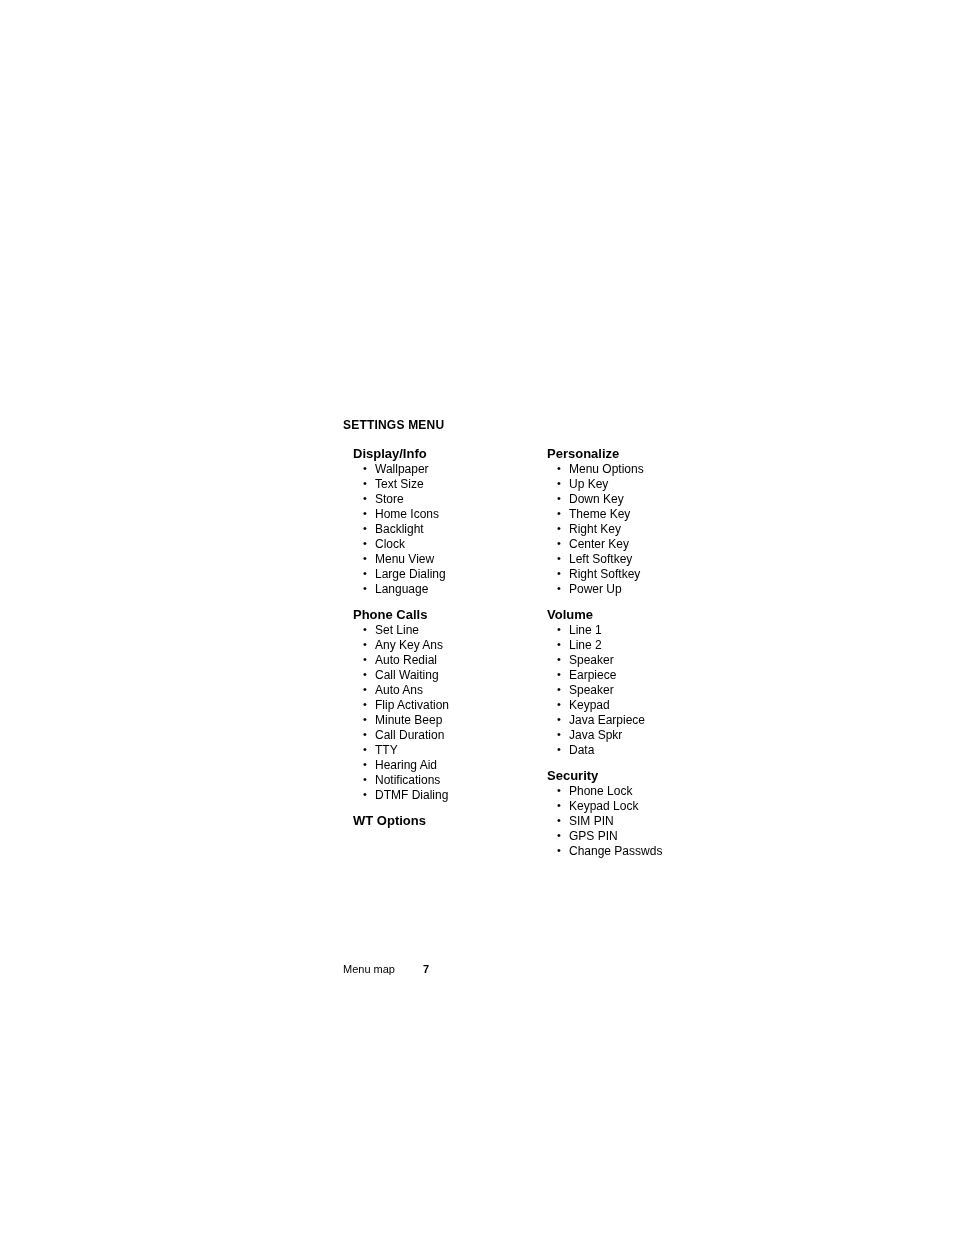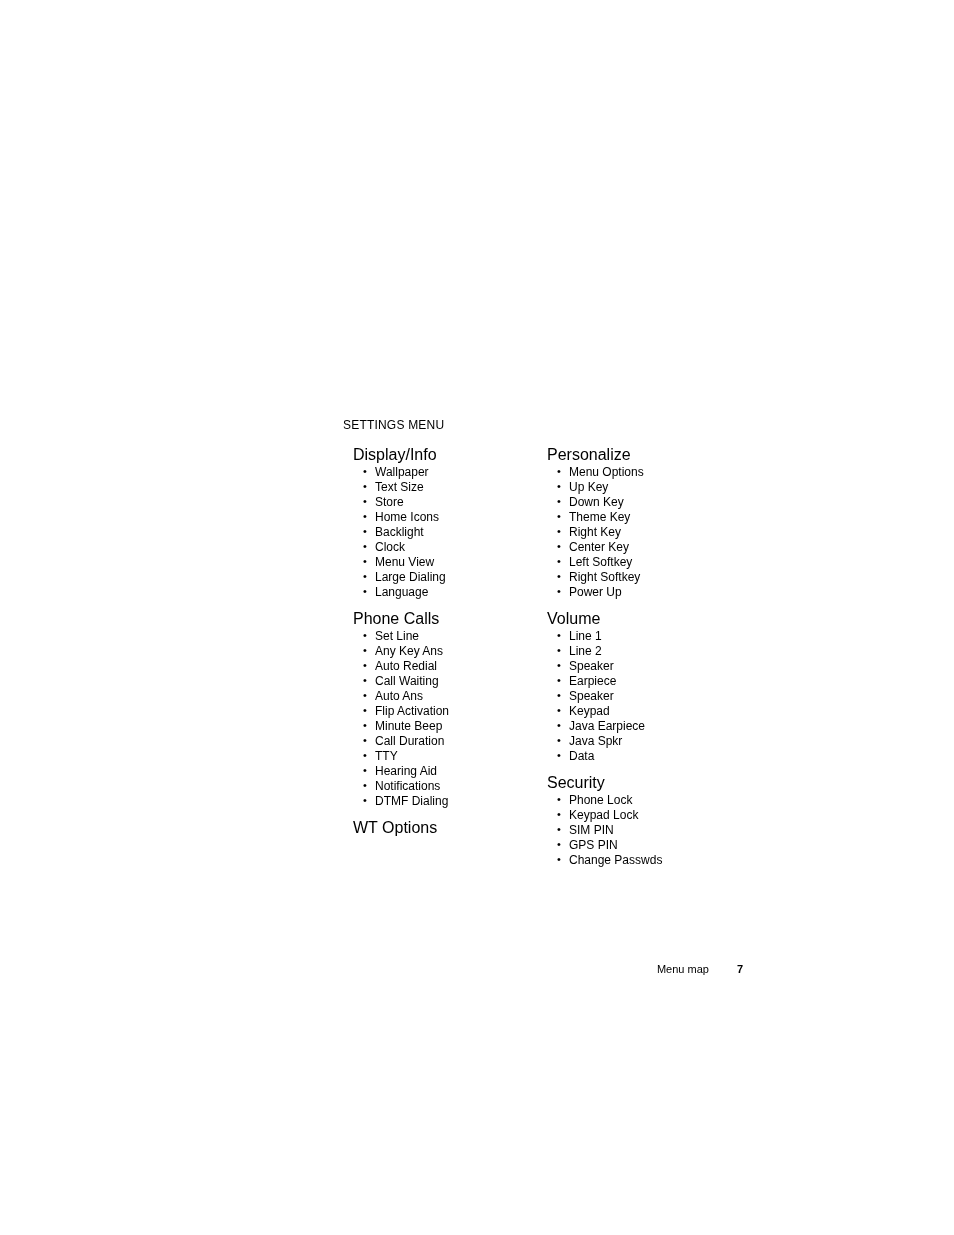--- a/index.html
+++ b/index.html
@@ -16,37 +16,37 @@
       position: relative;
     }
     .page-content {
       position: absolute;
       top: 418px;
       left: 343px;
       width: 400px;
     }
     .page-title {
       font-size: 12px;
-      font-weight: 400;
+      font-weight: 700;
       letter-spacing: 0.2px;
       margin-bottom: 14px;
     }
     .columns {
       display: flex;
       gap: 34px;
     }
     .column {
       width: 160px;
     }
     .section {
       margin-bottom: 10px;
     }
     .section-heading {
-      font-size: 16px;
-      font-weight: normal;
+      font-size: 13px;
+      font-weight: bold;
       margin-left: 10px;
       margin-bottom: 1px;
     }
     .section-list {
       list-style: none;
       padding-left: 32px;
     }
     .section-list li {
       font-size: 12px;
       line-height: 1.25;
@@ -57,21 +57,21 @@
       position: absolute;
       left: -12px;
       font-size: 11px;
     }
     .footer {
       position: absolute;
       top: 963px;
       left: 343px;
       width: 400px;
       display: flex;
-      justify-content: flex-end;
+      justify-content: flex-start;
       align-items: baseline;
       gap: 28px;
       font-size: 11px;
     }
     .footer-page {
       font-weight: bold;
     }
   </style>
 </head>
 <body>

